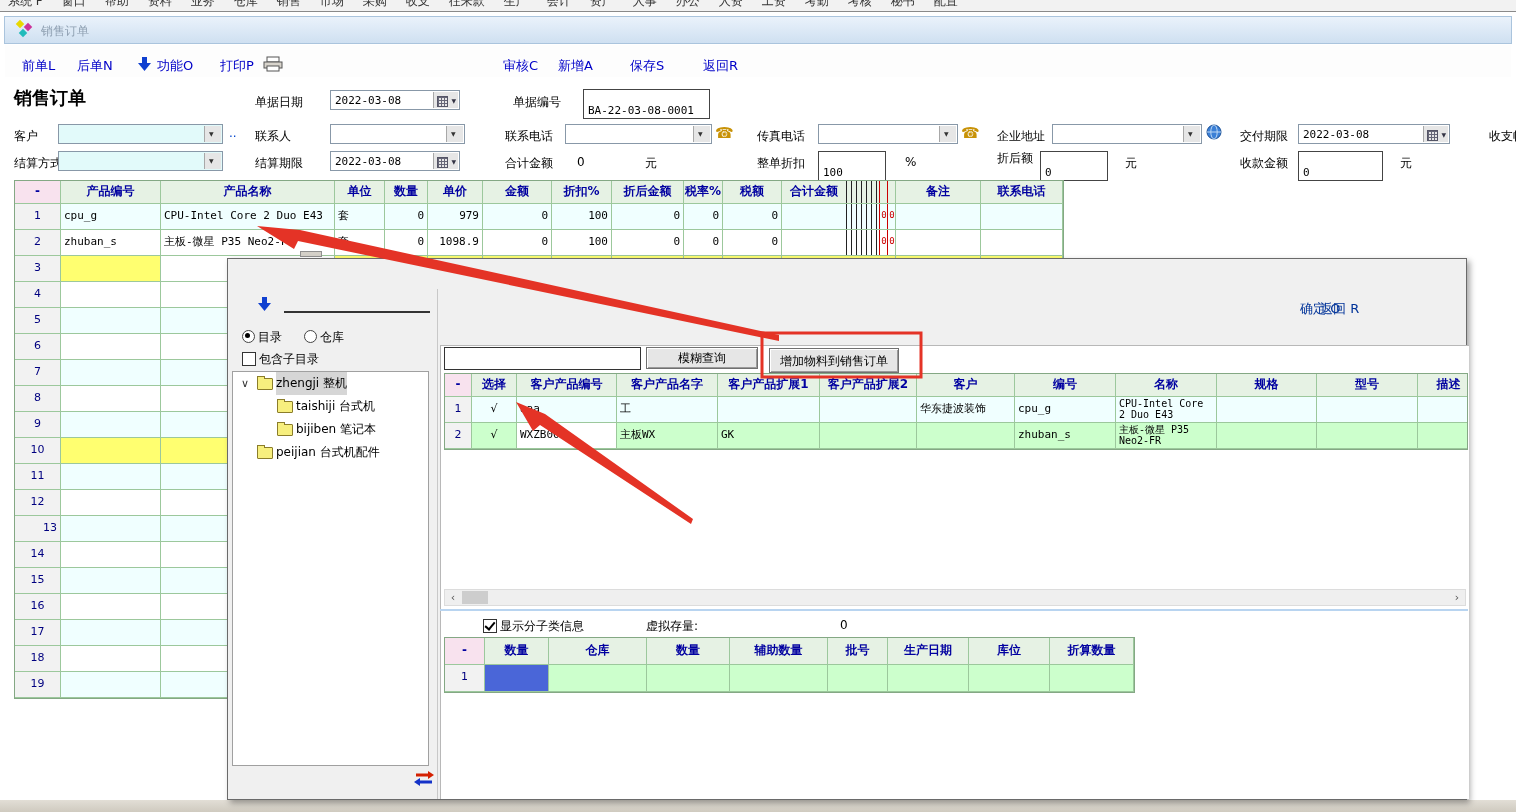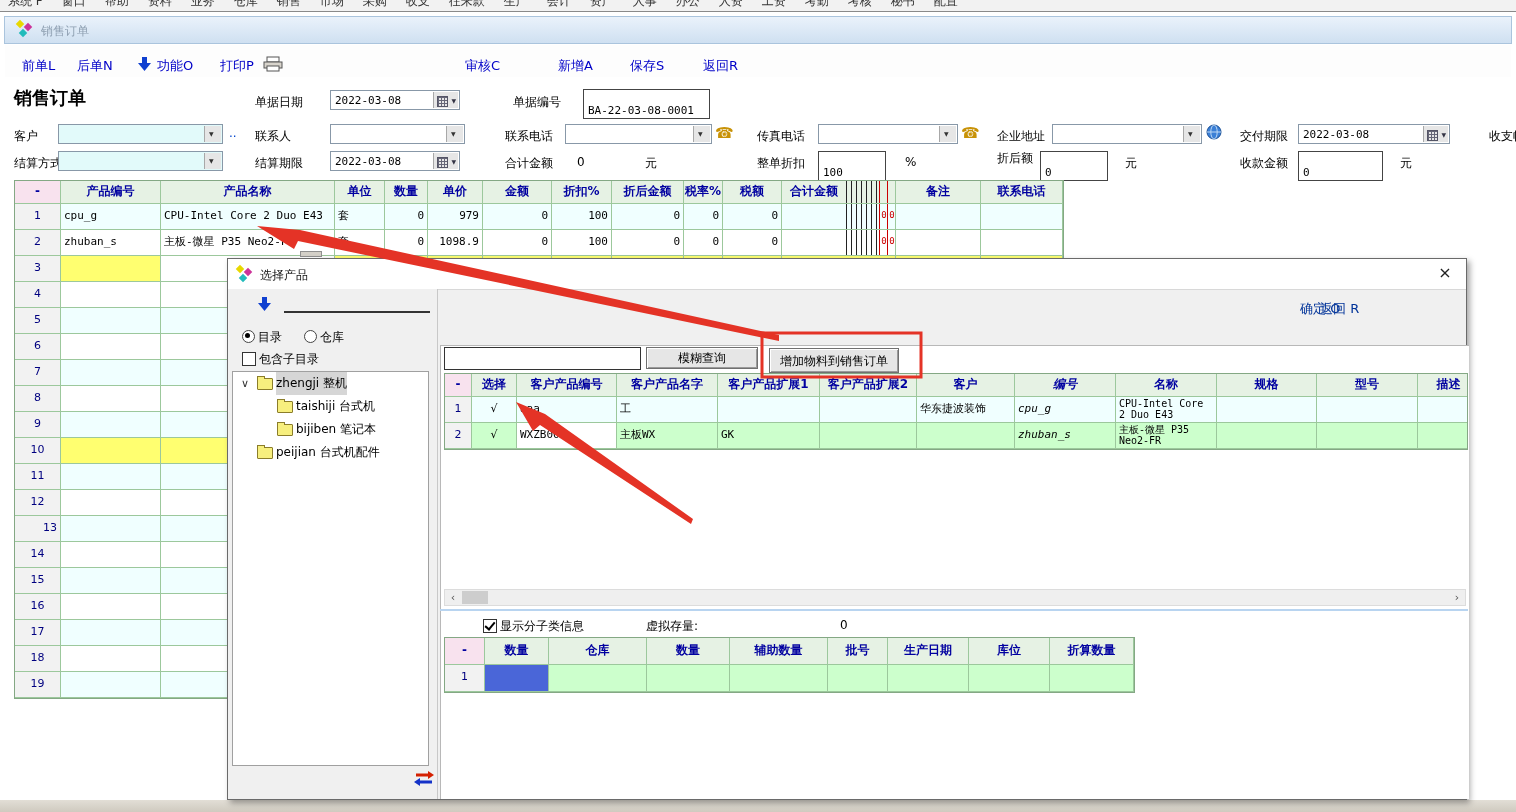--- a/index.html
+++ b/index.html
@@ -91,21 +91,21 @@
        border-bottom:none;font-size:12px;margin-right:1px;cursor:pointer;}
   .tab.active{height:25px;line-height:25px;background:#fff;position:relative;z-index:3;}
   #dlg-search{position:absolute;left:216px;top:88px;width:197px;height:23px;background:#fff;border:1px solid #333;box-sizing:border-box;}
   .bevel-btn{position:absolute;background:#e6e6e6;border:1px solid #707070;box-sizing:border-box;
       box-shadow:inset 1px 1px 0 #fff, inset -1px -1px 0 #9a9a9a;text-align:center;font-size:12px;cursor:pointer;}
   
   #dtable{position:absolute;left:216px;top:114px;width:1022px;overflow:hidden;border:1px solid #84a884;background:#fff;}
   .dt-head{display:flex;height:22px;background:#e6f2e4;border-bottom:1px solid #9cc89c;width:1040px;}
   .dt-row{display:flex;height:25px;border-bottom:1px solid #9cc89c;width:1040px;background:#fff;}
   .dtc0{width:27px;}.dtc1{width:45px;}.dtc2{width:100px;}.dtc3{width:101px;}.dtc4{width:102px;}
-  .dtc5{width:97px;}.dtc6{width:98px;}.dtc7{width:101px;font-style:italic;}.dtc8{width:101px;}.dtc9{width:100px;}
+  .dtc5{width:97px;}.dtc6{width:98px;}.dtc7{width:101px;}.dtc8{width:101px;}.dtc9{width:100px;}
   .dtc10{width:101px;}.dtc11{width:62px;}
   .wrap2{white-space:normal;line-height:11px;font-size:10px;padding-top:1px;}
   .selmark{text-align:center;font-family:"DejaVu Sans",sans-serif;}
   
   #hscroll{position:absolute;left:216px;top:330px;width:1022px;height:17px;background:#efefef;border:1px solid #dcdcdc;box-sizing:border-box;}
   .scr-arrow{position:absolute;top:0;width:16px;height:15px;text-align:center;line-height:15px;font-size:11px;color:#555;cursor:pointer;}
   #hthumb{position:absolute;left:17px;top:1px;width:26px;height:13px;background:#cdcdcd;cursor:pointer;}
   #blueline{position:absolute;left:212px;top:350px;width:1028px;height:2px;background:#b8d4f0;}
   
   #stable{position:absolute;left:216px;top:378px;width:689px;border:1px solid #84a884;background:#fff;}
@@ -168,21 +168,21 @@
   </span>
   <span class="link" style="left:152px;top:12px;">功能O</span>
   <span class="link" style="left:215px;top:12px;">打印P</span>
   <span class="abs" style="left:258px;top:11px;">
     <svg width="20" height="16">
       <rect x="4" y="1" width="12" height="5" fill="#fff" stroke="#555"></rect>
       <rect x="1" y="6" width="18" height="6" fill="#d8d4cc" stroke="#555"></rect>
       <rect x="4" y="10" width="12" height="5" fill="#fff" stroke="#555"></rect>
     </svg>
   </span>
-  <span class="link" style="left:460px;top:12px;text-align:right;">审核C</span>
+  <span class="link" style="left:498px;top:12px;text-align:right;">审核C</span>
   <span class="link" style="left:553px;top:12px;">新增A</span>
   <span class="link" style="left:625px;top:12px;">保存S</span>
   <span class="link" style="left:698px;top:12px;">返回R</span>
 </div>
 
 <div class="lbl" style="left:14px;top:86px;font-size:18px;font-weight:bold;">销售订单</div>
 
 <span class="lbl" style="left:255px;top:94px;">单据日期</span>
 <div class="combo" style="left:330px;top:90px;width:130px;">
   <span class="val">2022-03-08</span>
@@ -590,29 +590,20 @@
         <div class="mc" style="width: 114px; background: rgb(240, 255, 255);"></div>
         <div class="mc" style="width: 85px; background: rgb(240, 255, 255);"></div>
         <div class="mc" style="width: 82px; background: rgb(240, 255, 255);"></div>
       </div>
     </div>
 </div>
 
 <div id="grid-scroll-sliver"></div>
 
 <div id="dialog">
-  <div id="dlg-titlebar">
-    <span class="diamond-icon" style="left:9px;top:7px;">
-      <span class="dmd" style="left:0;top:0;background:#e8d800;"></span>
-      <span class="dmd" style="left:8px;top:3px;background:#cc3399;"></span>
-      <span class="dmd" style="left:3px;top:9px;background:#22bbbb;"></span>
-    </span>
-    <span id="dlg-title">选择产品</span>
-    <span id="dlg-close">×</span>
-  </div>
 
   <span class="dlg-link" style="left:1072px;top:41px;">确定 O</span>
   <span class="dlg-link" style="left:1092px;top:41px;">返回 R</span>
 
   <div id="lpane">
     <span class="blue-arrow-btn" style="left:30px;top:8px;">
       <svg width="13" height="14">
           <polygon points="4,0 9,0 9,6 13,6 6.5,14 0,6 4,6" fill="#1040d0"></polygon>
         </svg>
     </span>

